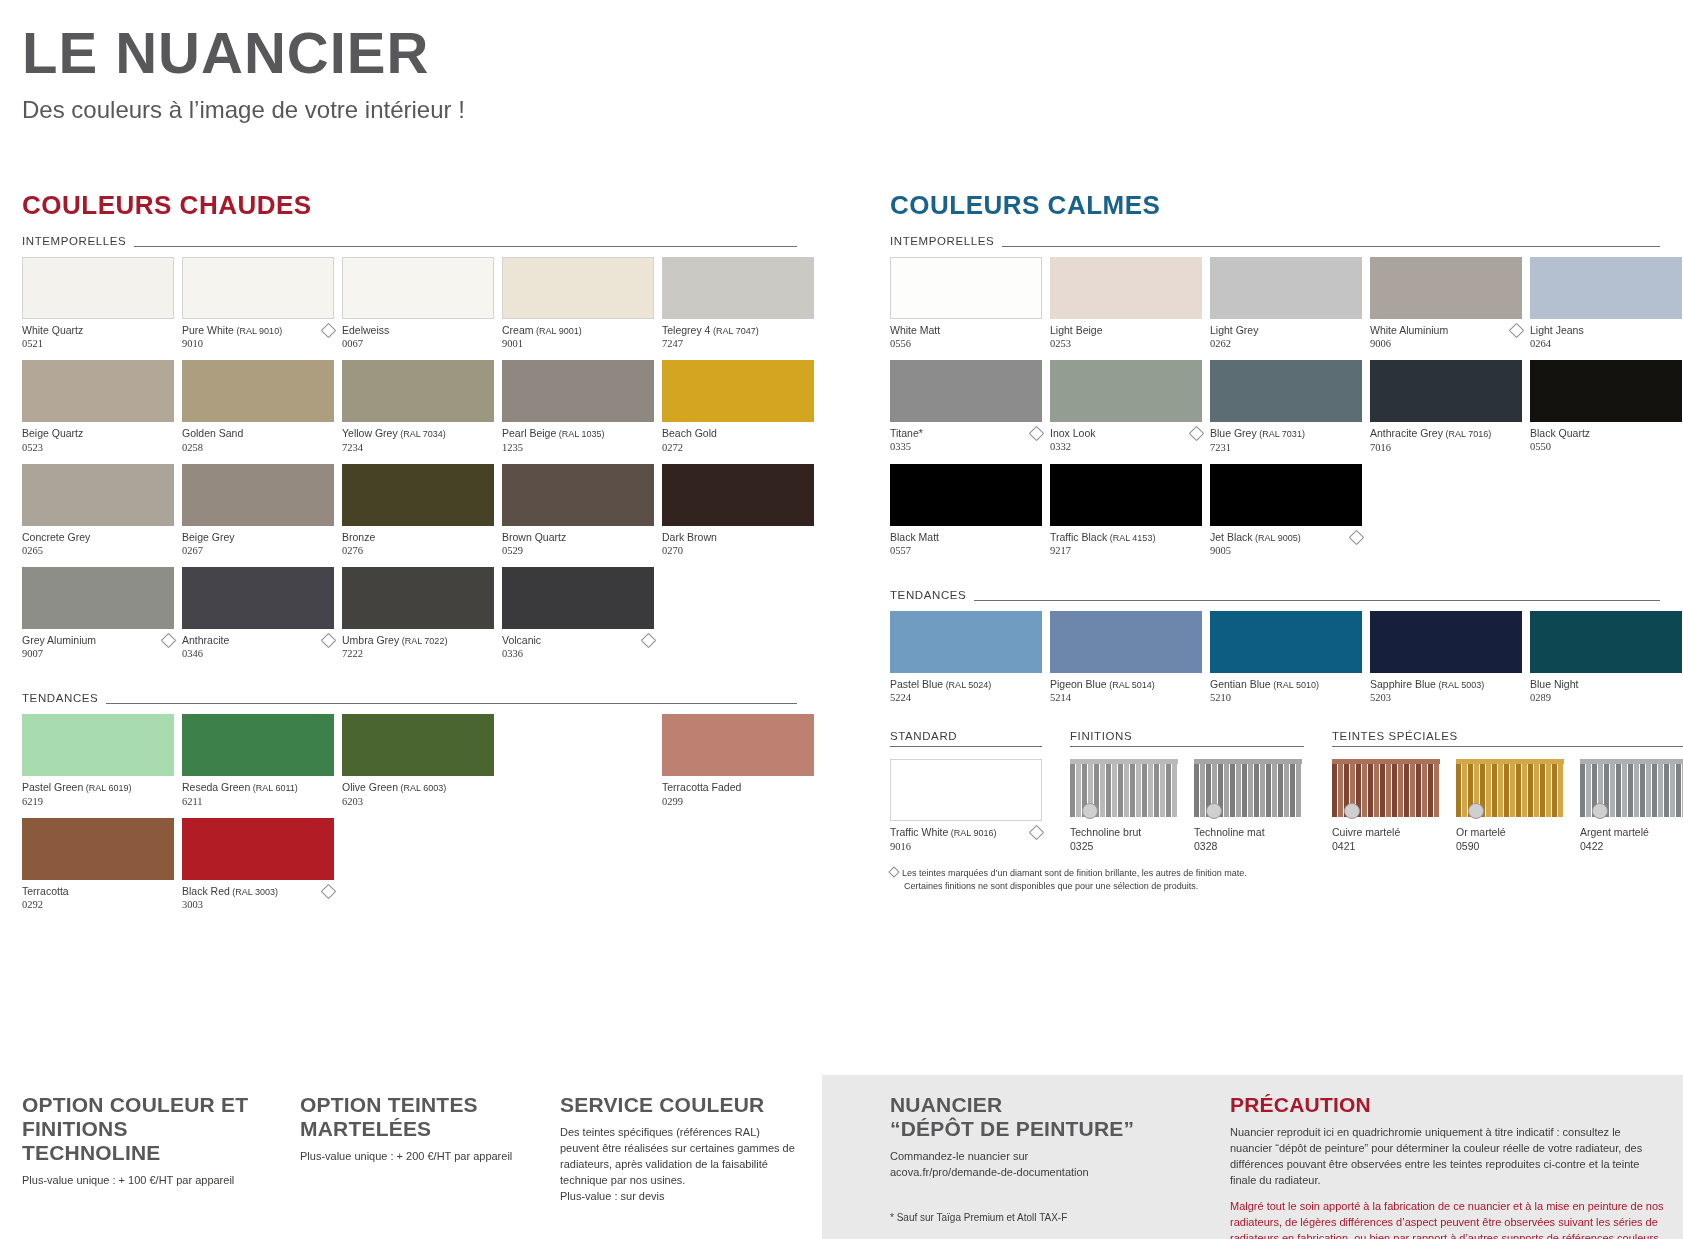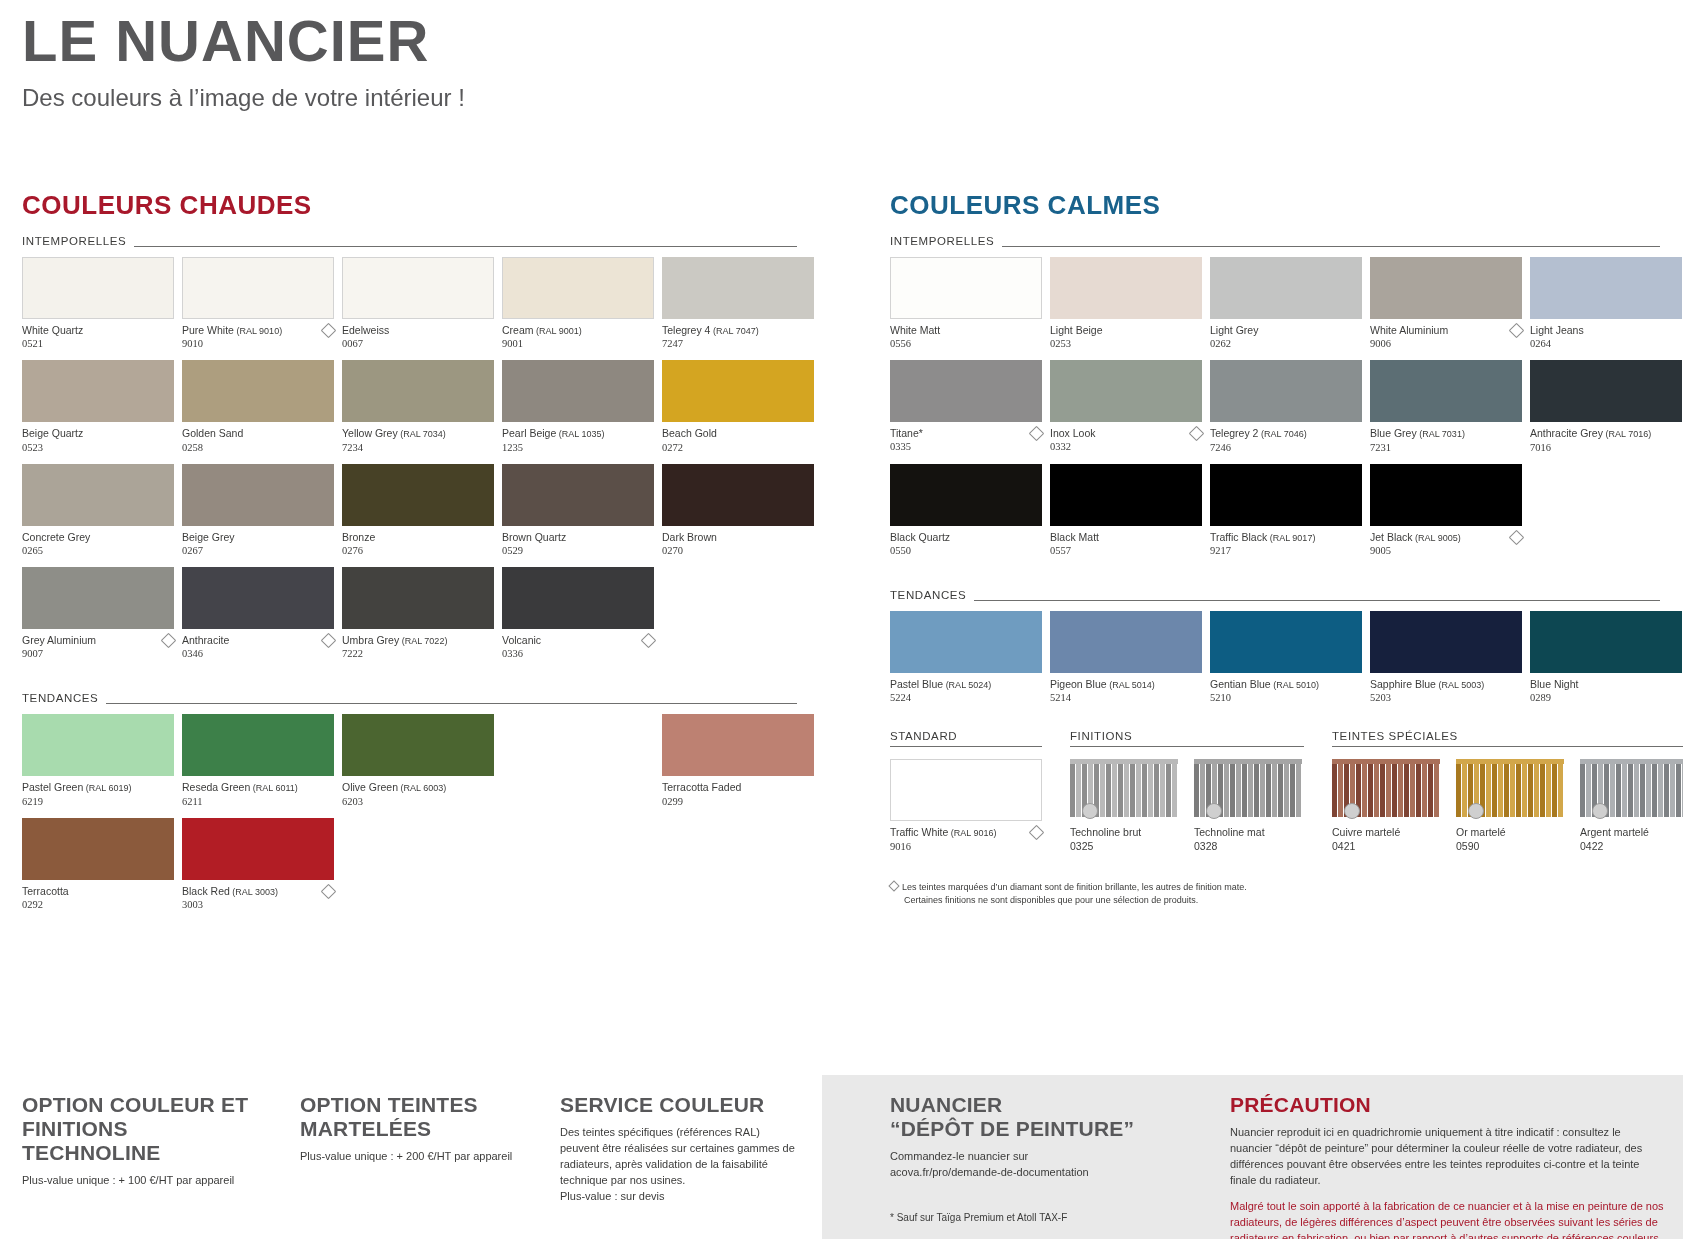--- a/index.html
+++ b/index.html
@@ -8,21 +8,21 @@
     width: 1683px; height: 1239px;
     background: #ffffff;
     font-family: "Liberation Sans", sans-serif;
     color: #3c3c3b;
     position: relative;
     overflow: hidden;
   }
   .page { position:relative; width:1683px; height:1239px; }
 
   
-  .header { position:absolute; left:22px; top:12px; width:800px; height:140px; }
+  .header { position:absolute; left:22px; top:24px; width:800px; height:140px; }
   .title {
     font-size: 58px; font-weight: bold; letter-spacing: 1px;
     color:#58585a; line-height:1.0; margin:0;
   }
   .subtitle { font-size:24px; color:#58585a; margin-top:14px; }
 
   .ring-wrap { position:absolute; left:595px; top:8px; width:145px; height:145px; }
   .ring-center {
     position:absolute; left:0; top:0; width:145px; height:145px;
     display:flex; flex-direction:column; align-items:center; justify-content:center;
@@ -62,21 +62,21 @@
 
   
   .mini-row { display:flex; gap:28px; margin-top:16px; }
   .mini-block { }
   .mini-head { font-size:11.5px; letter-spacing:0.6px; padding-bottom:4px; border-bottom:1px solid #6f6f6e; margin-bottom:12px; }
   .rad-grid { display:flex; gap:14px; }
   .rad-item { width:110px; }
   .rad-img { width:110px; height:62px; position:relative; overflow:hidden; background:#fff; }
   .rad-caption { font-size:10.5px; margin-top:5px; line-height:1.25; }
 
-  .footnote { font-size:9px; color:#3c3c3b; margin-top:18px; line-height:1.5; }
+  .footnote { font-size:9px; color:#3c3c3b; margin-top:4px; line-height:1.5; }
   .footnote .d { display:inline-block; width:8px; height:8px; border:1px solid #8d8d8d; transform:rotate(45deg); margin-right:4px; }
 
   
   .bottom { position:absolute; left:0; top:1075px; width:1683px; height:164px; }
   .bottom-grey { position:absolute; left:822px; top:0; width:861px; height:164px; background:#e9e9e9; }
   .b-col { position:absolute; top:18px; }
   .b-title { font-size:21px; font-weight:bold; color:#58585a; line-height:1.15; letter-spacing:0.2px;}
   .b-title.red { color:#a8182b; }
   .b-sub { font-size:11px; margin-top:8px; line-height:1.45; }
   .b-sub.small { font-size:10px; }
@@ -250,42 +250,38 @@
         </div>
         <div class="swatch-cell">
           <div class="swatch" style="background: rgb(141, 140, 140);"></div>
           <div class="sw-label"><span class="sw-name">Titane*</span><span class="diamond"></span><br><span class="sw-code">0335</span></div>
         </div>
         <div class="swatch-cell">
           <div class="swatch" style="background: rgb(148, 157, 146);"></div>
           <div class="sw-label"><span class="sw-name">Inox Look</span><span class="diamond"></span><br><span class="sw-code">0332</span></div>
         </div>
         <div class="swatch-cell">
-          <div class="swatch" style="background: rgb(137, 143, 144);"></div>
-          <div class="sw-label"><span class="sw-name">Telegrey 2</span><span class="sw-ral"> (RAL 7046)</span><br><span class="sw-code">7246</span></div>
-        </div>
-        <div class="swatch-cell">
           <div class="swatch" style="background: rgb(92, 110, 116);"></div>
           <div class="sw-label"><span class="sw-name">Blue Grey</span><span class="sw-ral"> (RAL 7031)</span><br><span class="sw-code">7231</span></div>
         </div>
         <div class="swatch-cell">
           <div class="swatch" style="background: rgb(43, 51, 56);"></div>
           <div class="sw-label"><span class="sw-name">Anthracite Grey</span><span class="sw-ral"> (RAL 7016)</span><br><span class="sw-code">7016</span></div>
         </div>
         <div class="swatch-cell">
           <div class="swatch" style="background: rgb(20, 18, 15);"></div>
           <div class="sw-label"><span class="sw-name">Black Quartz</span><br><span class="sw-code">0550</span></div>
         </div>
         <div class="swatch-cell">
           <div class="swatch" style="background: rgb(0, 0, 0);"></div>
           <div class="sw-label"><span class="sw-name">Black Matt</span><br><span class="sw-code">0557</span></div>
         </div>
         <div class="swatch-cell">
           <div class="swatch" style="background: rgb(0, 0, 0);"></div>
-          <div class="sw-label"><span class="sw-name">Traffic Black</span><span class="sw-ral"> (RAL 9017)</span><br><span class="sw-code">9217</span></div>
+          <div class="sw-label"><span class="sw-name">Traffic Black</span><span class="sw-ral"> (RAL 4153)</span><br><span class="sw-code">9217</span></div>
         </div>
         <div class="swatch-cell">
           <div class="swatch" style="background: rgb(0, 0, 0);"></div>
           <div class="sw-label"><span class="sw-name">Jet Black</span><span class="sw-ral"> (RAL 9005)</span><span class="diamond"></span><br><span class="sw-code">9005</span></div>
         </div>
       </div>
 
     <div class="sub-head" style="margin-top:22px;">
       <span class="txt">TENDANCES</span>
       <span class="rule"></span>

